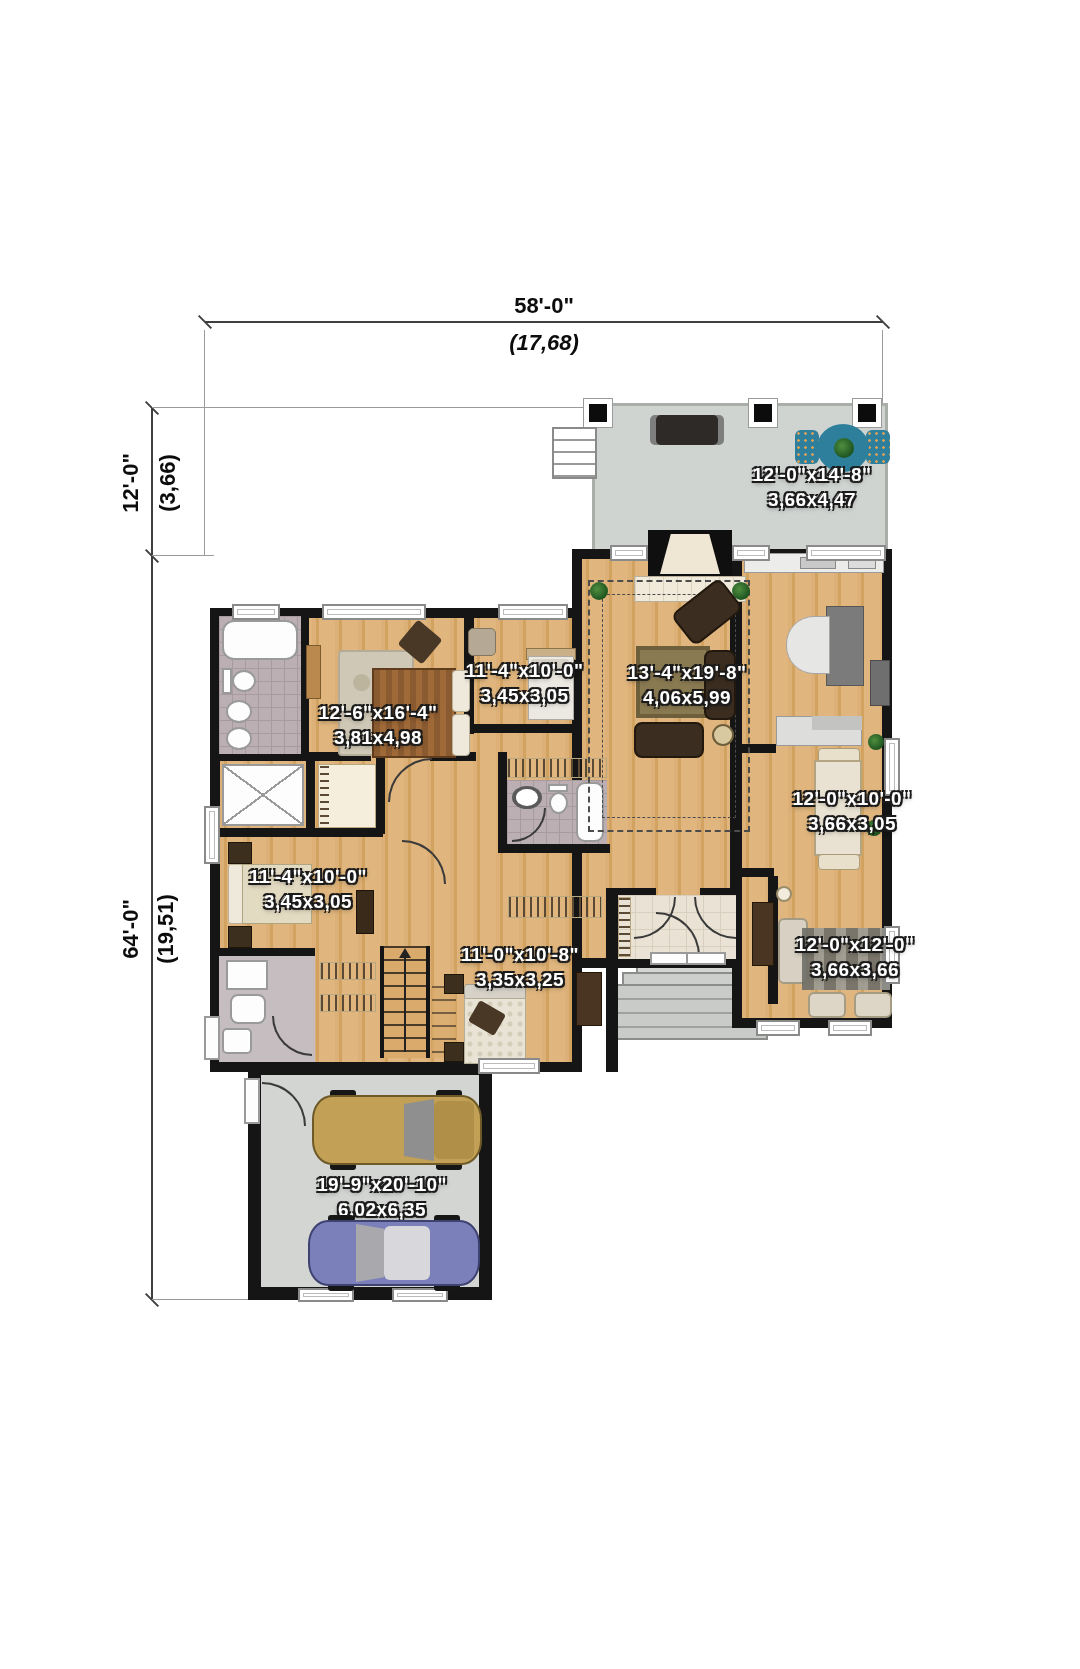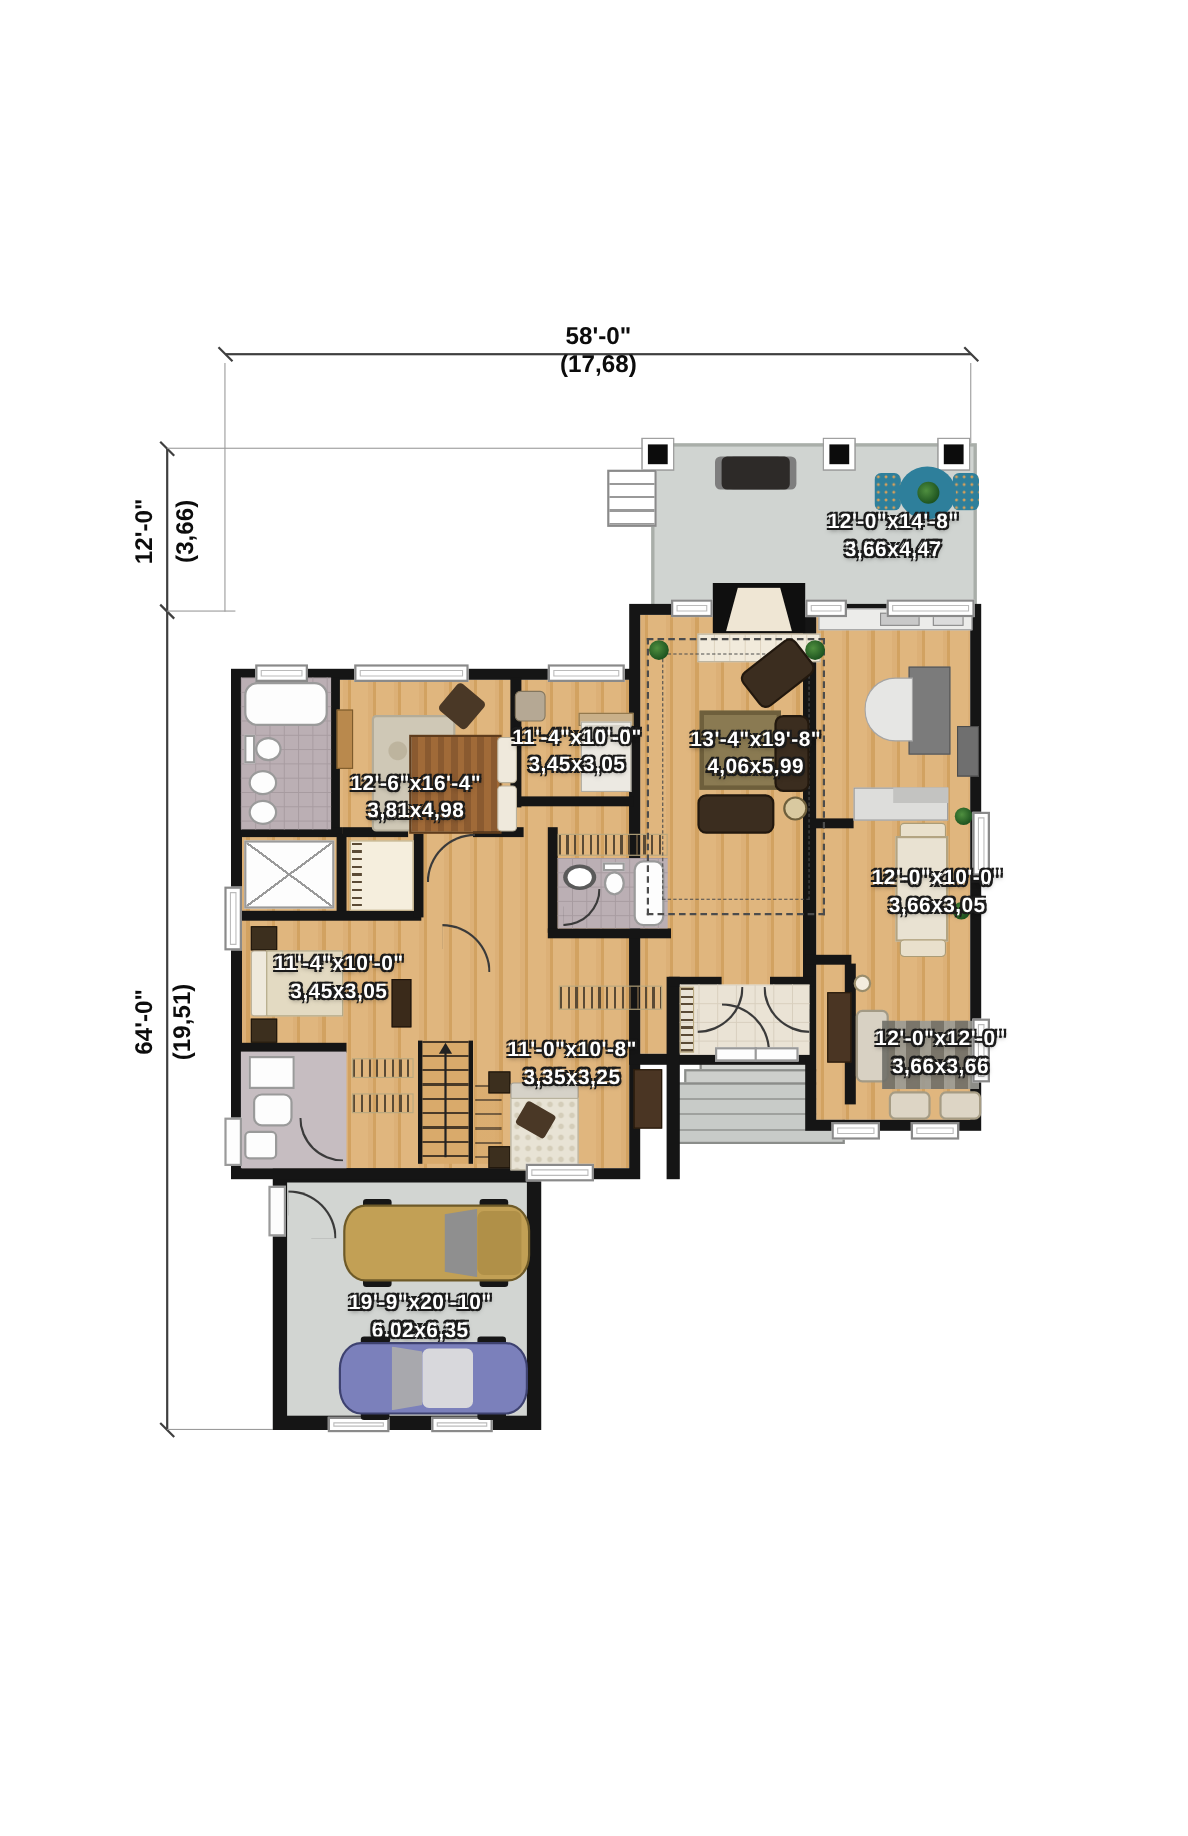--- a/index.html
+++ b/index.html
@@ -37,21 +37,21 @@
 <body>
 
 <div id="canvas">
 
   <div class="dimline" style="left:205px;top:321px;width:678px;height:2px;"></div>
   <div class="tick" style="left:196px;top:321px;"></div>
   <div class="tick" style="left:874px;top:321px;"></div>
   <div class="extline" style="left:204px;top:330px;width:1px;height:226px;"></div>
   <div class="extline" style="left:882px;top:330px;width:1px;height:73px;"></div>
   <div class="dlabel" style="left:394px;top:293px;width:300px;">58'-0"</div>
-  <div class="dlabel" style="left:394px;top:318px;width:300px;">(17,68)</div>
+  <div class="dlabel" style="left:394px;top:330px;width:300px;font-style:italic;">(17,68)</div>
 
   <div class="dimline" style="left:151px;top:408px;width:2px;height:892px;"></div>
   <div class="tick" style="left:143px;top:407px;"></div>
   <div class="tick" style="left:143px;top:555px;"></div>
   <div class="tick" style="left:143px;top:1299px;"></div>
   <div class="extline" style="left:152px;top:407px;width:440px;height:1px;"></div>
   <div class="extline" style="left:152px;top:555px;width:62px;height:1px;"></div>
   <div class="extline" style="left:152px;top:1299px;width:100px;height:1px;"></div>
   <div class="dlabel rot" style="left:81px;top:470px;width:100px;">12'-0"</div>
   <div class="dlabel rot" style="left:118px;top:470px;width:100px;">(3,66)</div>

